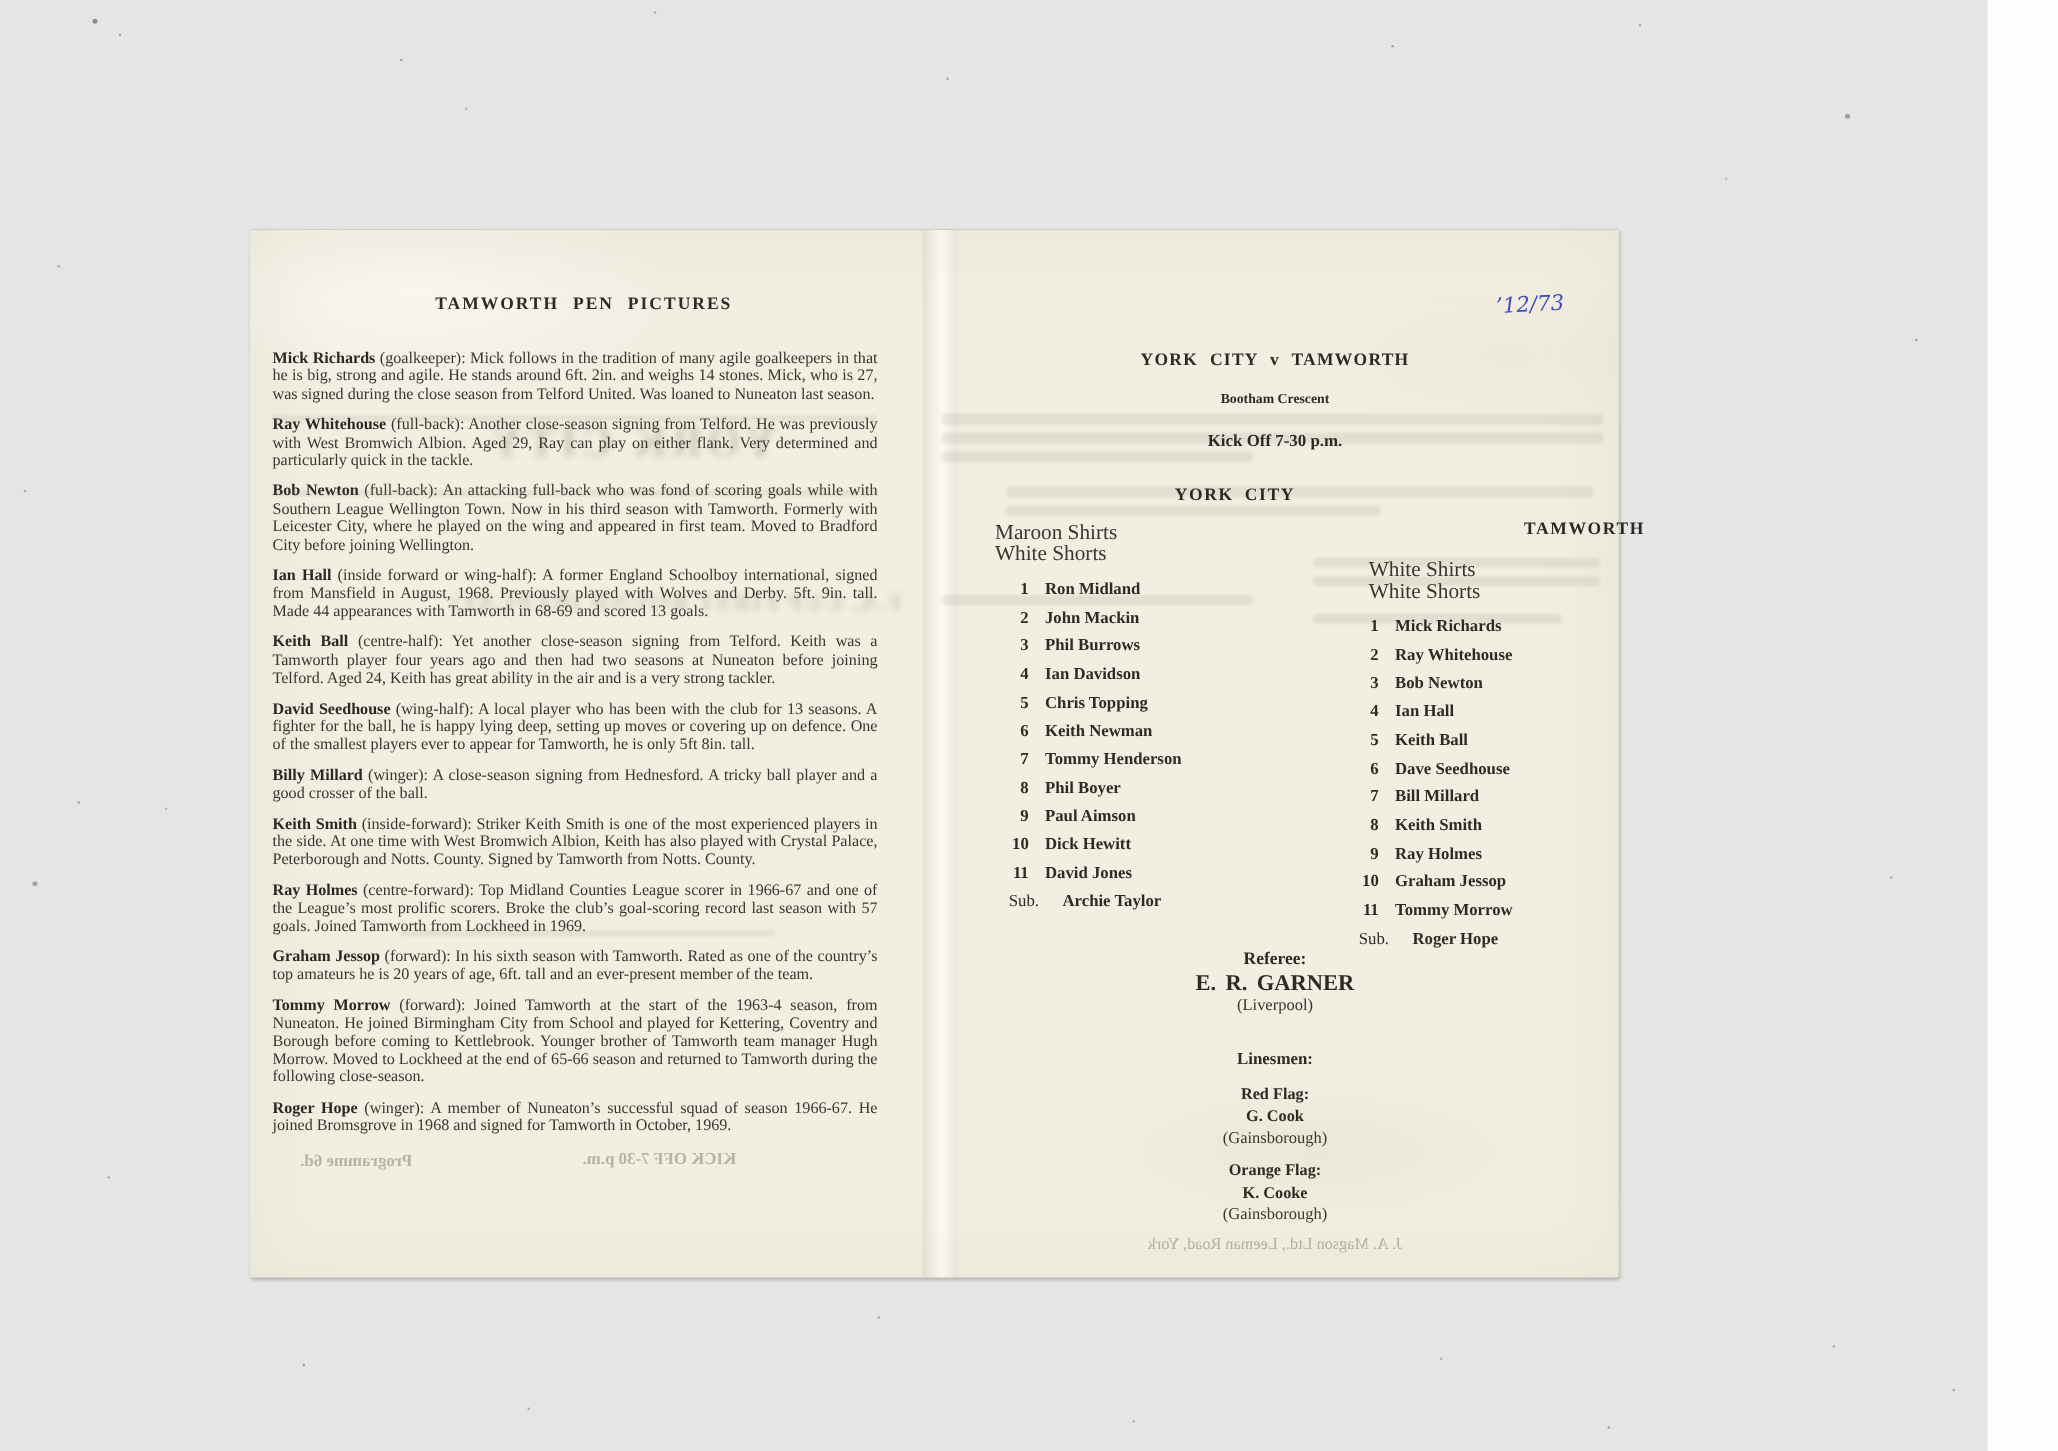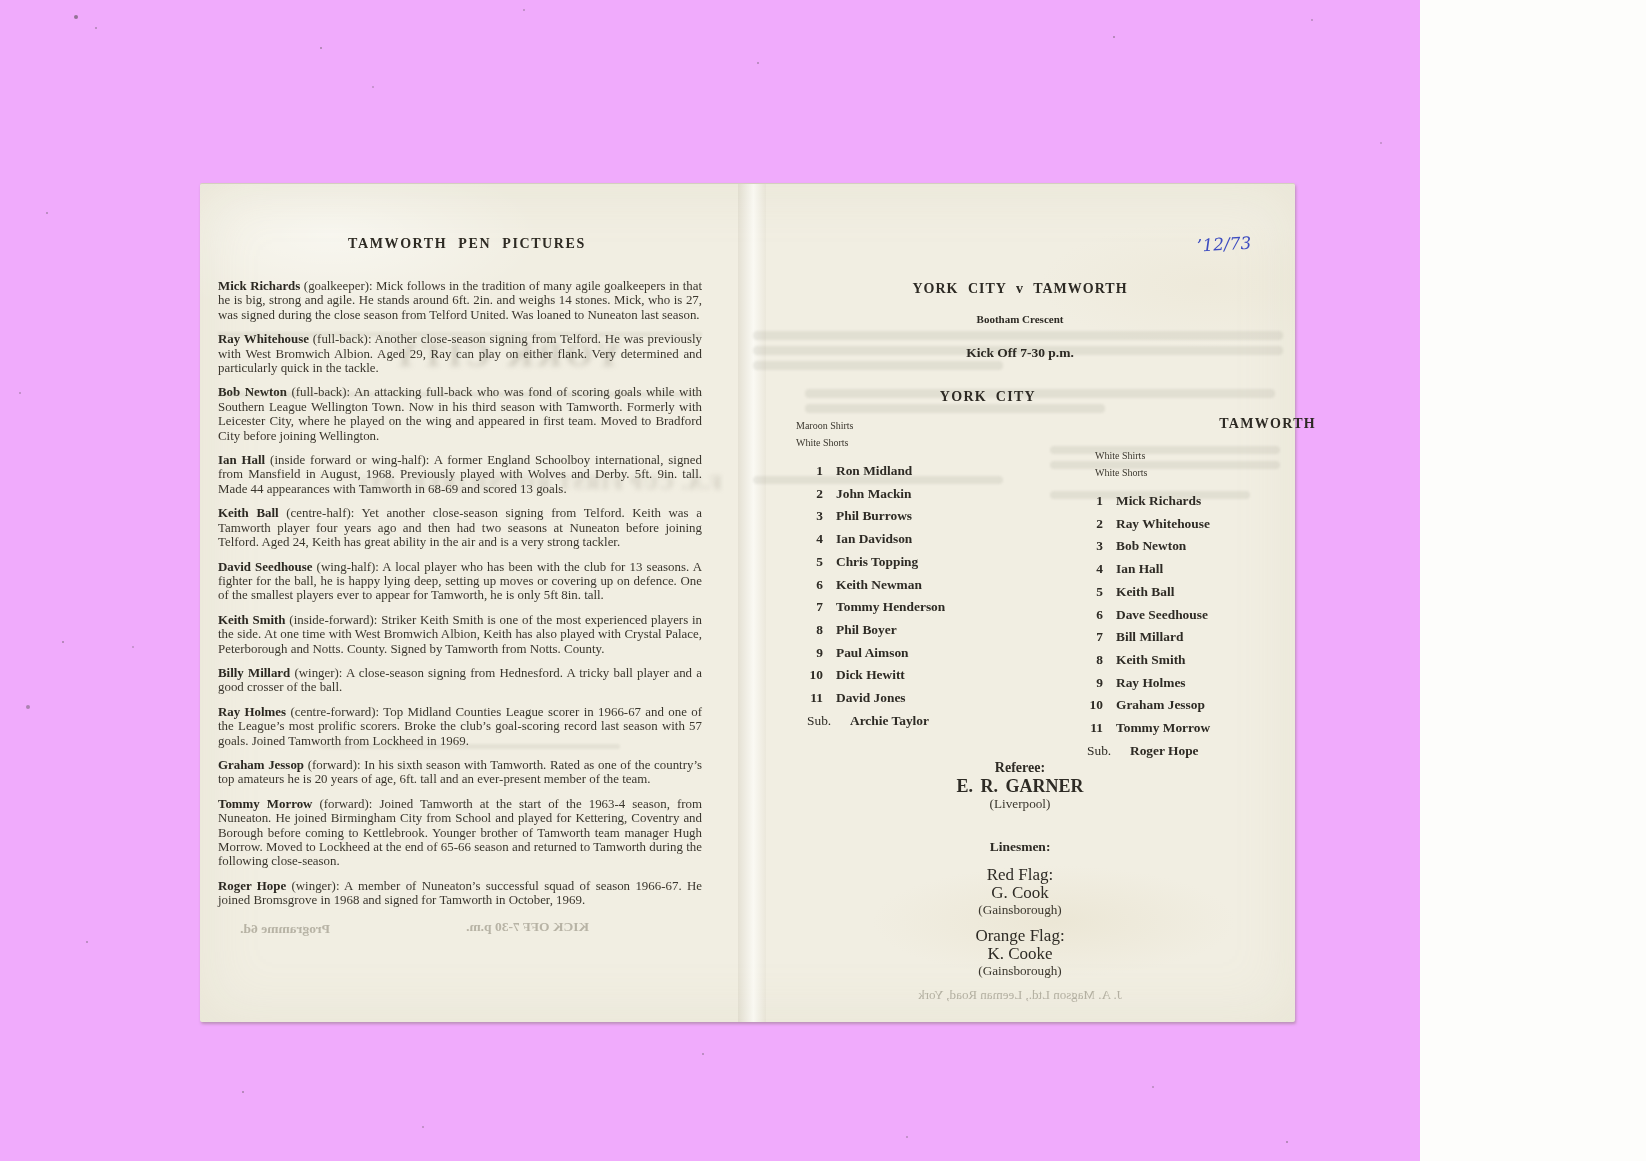--- a/index.html
+++ b/index.html
@@ -1,18 +1,18 @@
 <!DOCTYPE html>
 <html><head>
 <meta charset="utf-8">
 <title>Scanned Programme</title>
 <style>
   html,body{margin:0;padding:0;background:#fdfdfb;}
-  .scene{position:relative;width:1420px;height:1161px;overflow:hidden;
-         font-family:"Liberation Serif","DejaVu Serif",serif;background:#f0abfc;}
+  .scene{position:relative;width:1574px;height:1161px;overflow:hidden;
+         font-family:"Liberation Serif","DejaVu Serif",serif;background:#e5e5e5;padding-left:16px;}
   
   .speckles{position:absolute;left:0;top:0;width:2px;height:2px;border-radius:50%;
     background:transparent;
     box-shadow:
       75px 16px 0 1px rgba(70,70,64,.55), 95px 27px 0 0 rgba(70,70,64,.4),
       320px 47px 0 0 rgba(70,70,64,.45), 523px 9px 0 0 rgba(70,70,64,.35),
       757px 62px 0 0 rgba(70,70,64,.4), 1113px 36px 0 0 rgba(70,70,64,.45),
       1311px 19px 0 0 rgba(70,70,64,.35), 1477px 92px 0 1px rgba(70,70,64,.45),
       1608px 13px 0 0 rgba(70,70,64,.4), 1634px 152px 0 0 rgba(70,70,64,.4),
       1532px 271px 0 0 rgba(70,70,64,.45), 1380px 142px 0 0 rgba(70,70,64,.3),
@@ -56,36 +56,36 @@
   .comp{top:60px;font-weight:bold;font-size:14px;letter-spacing:.6px;word-spacing:3px;color:#2d2a24;}
   .handwritten{position:absolute;left:452px;top:50px;font-style:italic;font-size:17px;
     color:#3d4cc0;transform:rotate(-3deg);font-family:"DejaVu Serif",serif;white-space:nowrap;}
   .fixture{top:97px;font-weight:bold;font-size:14px;letter-spacing:1px;word-spacing:5px;color:#2d2a24;}
   .venue{top:129px;font-weight:bold;font-size:11px;color:#2d2a24;}
   .kickoff{top:161px;font-weight:bold;font-size:13.5px;color:#2d2a24;}
   .team{position:absolute;width:240px;}
   .team-york{left:51px;top:205px;}
   .team-tam{left:331px;top:208px;margin-top:24px;}
   .team-name{margin-left:17px;font-weight:bold;font-size:14px;letter-spacing:1.3px;word-spacing:4px;color:#2d2a24;text-align:right;}
-  .kit{margin-top:13px;font-size:10px;line-height:16.5px;color:#3a362d;}
+  .kit{margin-top:13px;font-size:17px;line-height:16.5px;color:#3a362d;}
   .team-tam .kit{margin-left:19px;margin-top:16px;}
   .roster{margin-top:9px;}
   .prow{display:flex;line-height:22.7px;font-size:13.4px;color:#2e2b25;}
   .num{width:27px;text-align:right;font-weight:bold;}
   .pname{margin-left:13px;font-weight:bold;}
   .sublabel{margin-left:11px;width:43px;font-weight:normal;}
   .subrow .pname{margin-left:0;}
   .officials{position:absolute;left:120px;top:575px;width:310px;text-align:center;color:#2e2b25;}
   .off-label{font-weight:bold;font-size:14px;line-height:18px;}
   .off-name{font-weight:bold;font-size:18px;line-height:18px;word-spacing:3px;}
   .off-town{font-size:13.2px;line-height:17px;font-weight:normal;color:#3a362d;}
   .linesmen{margin-top:26px;font-weight:bold;font-size:13.5px;line-height:18px;}
   .flaggrp1{margin-top:10px;}
   .flaggrp2{margin-top:9px;}
-  .flag{font-weight:normal;font-size:17px;line-height:17.5px;}
+  .flag{font-weight:bold;font-size:13px;line-height:17.5px;}
   .smudge{position:absolute;background:rgba(125,120,105,.13);filter:blur(1.2px);border-radius:4px;}
   .ghost-printer{position:absolute;left:0;right:0;top:803px;text-align:center;
     transform:scaleX(-1);color:rgba(130,125,110,.55);filter:blur(.5px);font-size:13px;white-space:nowrap;}
 </style>
 </head>
 <body>
 
 <div class="scene">
   <div class="speckles"></div>
 
@@ -98,22 +98,22 @@
 
       <div class="pen-title">TAMWORTH PEN PICTURES</div>
 
       <div class="bios">
         <p class="bio"><b>Mick Richards</b><span> (goalkeeper): </span><span>Mick follows in the tradition of many agile goalkeepers in that he is big, strong and agile. He stands around 6ft. 2in. and weighs 14 stones. Mick, who is 27, was signed during the close season from Telford United. Was loaned to Nuneaton last season.</span></p>
         <p class="bio"><b>Ray Whitehouse</b><span> (full-back): </span><span>Another close-season signing from Telford. He was previously with West Bromwich Albion. Aged 29, Ray can play on either flank. Very determined and particularly quick in the tackle.</span></p>
         <p class="bio"><b>Bob Newton</b><span> (full-back): </span><span>An attacking full-back who was fond of scoring goals while with Southern League Wellington Town. Now in his third season with Tamworth. Formerly with Leicester City, where he played on the wing and appeared in first team. Moved to Bradford City before joining Wellington.</span></p>
         <p class="bio"><b>Ian Hall</b><span> (inside forward or wing-half): </span><span>A former England Schoolboy international, signed from Mansfield in August, 1968. Previously played with Wolves and Derby. 5ft. 9in. tall. Made 44 appearances with Tamworth in 68-69 and scored 13 goals.</span></p>
         <p class="bio"><b>Keith Ball</b><span> (centre-half): </span><span>Yet another close-season signing from Telford. Keith was a Tamworth player four years ago and then had two seasons at Nuneaton before joining Telford. Aged 24, Keith has great ability in the air and is a very strong tackler.</span></p>
         <p class="bio"><b>David Seedhouse</b><span> (wing-half): </span><span>A local player who has been with the club for 13 seasons. A fighter for the ball, he is happy lying deep, setting up moves or covering up on defence. One of the smallest players ever to appear for Tamworth, he is only 5ft 8in. tall.</span></p>
+        <p class="bio"><b>Billy Millard</b><span> (winger): </span><span>A close-season signing from Hednesford. A tricky ball player and a good crosser of the ball.</span></p>
         <p class="bio"><b>Keith Smith</b><span> (inside-forward): </span><span>Striker Keith Smith is one of the most experienced players in the side. At one time with West Bromwich Albion, Keith has also played with Crystal Palace, Peterborough and Notts. County. Signed by Tamworth from Notts. County.</span></p>
-        <p class="bio"><b>Billy Millard</b><span> (winger): </span><span>A close-season signing from Hednesford. A tricky ball player and a good crosser of the ball.</span></p>
         <p class="bio"><b>Ray Holmes</b><span> (centre-forward): </span><span>Top Midland Counties League scorer in 1966-67 and one of the League’s most prolific scorers. Broke the club’s goal-scoring record last season with 57 goals. Joined Tamworth from Lockheed in 1969.</span></p>
         <p class="bio"><b>Graham Jessop</b><span> (forward): </span><span>In his sixth season with Tamworth. Rated as one of the country’s top amateurs he is 20 years of age, 6ft. tall and an ever-present member of the team.</span></p>
         <p class="bio"><b>Tommy Morrow</b><span> (forward): </span><span>Joined Tamworth at the start of the 1963-4 season, from Nuneaton. He joined Birmingham City from School and played for Kettering, Coventry and Borough before coming to Kettlebrook. Younger brother of Tamworth team manager Hugh Morrow. Moved to Lockheed at the end of 65-66 season and returned to Tamworth during the following close-season.</span></p>
         <p class="bio"><b>Roger Hope</b><span> (winger): </span><span>A member of Nuneaton’s successful squad of season 1966-67. He joined Bromsgrove in 1968 and signed for Tamworth in October, 1969.</span></p>
       </div>
 
       <div class="streak" style="left:18px;top:148px;width:484px;"></div>
       <div class="streak" style="left:18px;top:208px;width:484px;"></div>
       <div class="streak" style="left:120px;top:560px;width:300px;"></div>
 

